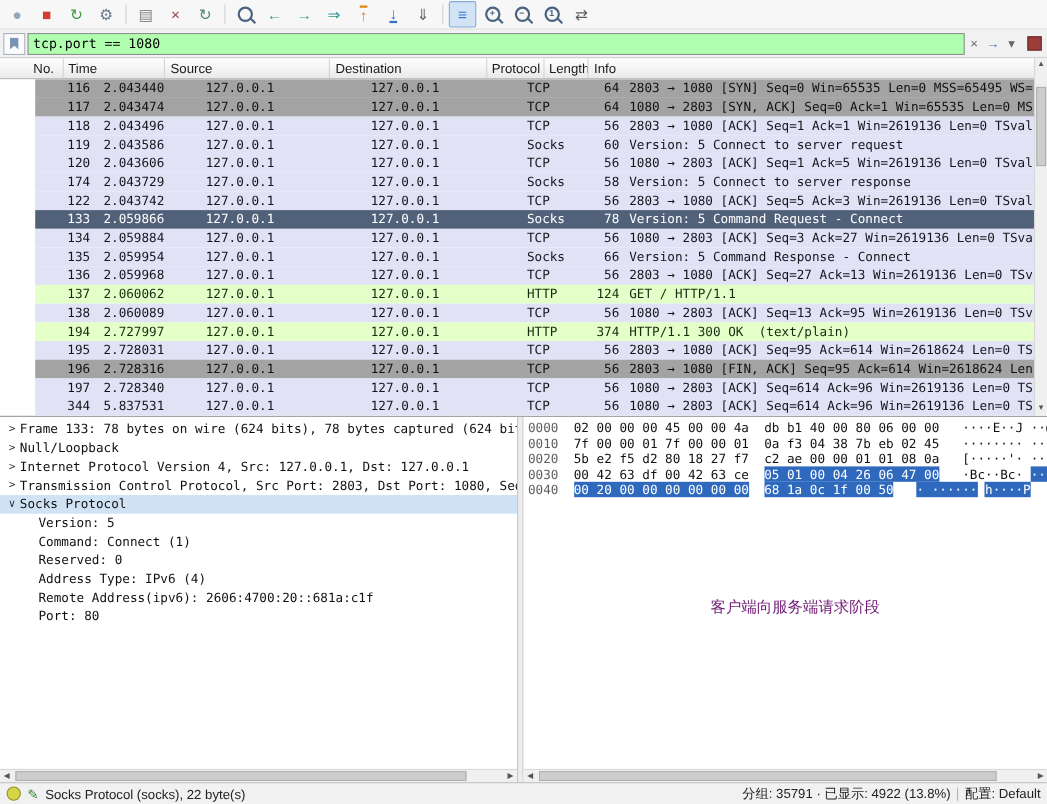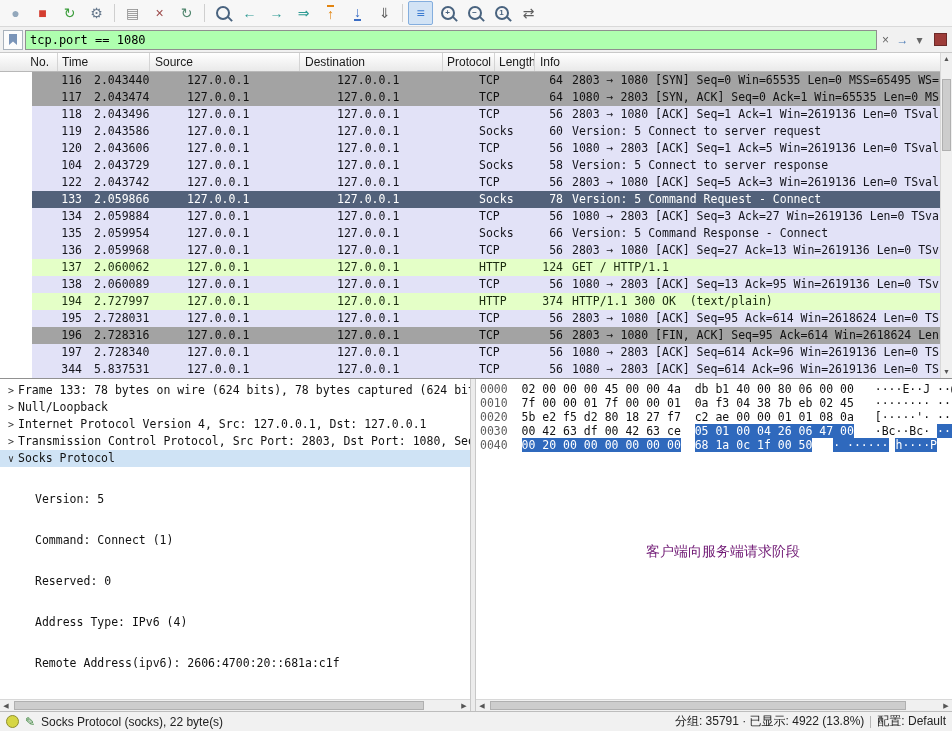--- a/index.html
+++ b/index.html
@@ -71,21 +71,21 @@
             border:1px solid #b0b0b0;box-sizing:border-box;}
 
   
   .midpanes{display:flex;height:333px;border-top:1px solid #919191;box-sizing:border-box;}
   .details{width:470px;position:relative;background:#fff;overflow:hidden;flex:none;}
   .splitter{width:6px;background:#ececec;border-left:1px solid #c8c8c8;border-right:1px solid #c8c8c8;
             box-sizing:border-box;flex:none;}
   .hexpane{flex:1;position:relative;background:#fff;overflow:hidden;}
   .dbody{padding-top:3px;font-family:"DejaVu Sans Mono",monospace;font-size:11.5px;line-height:17px;color:#111;}
   .dline{height:17px;display:flex;white-space:pre;padding-left:4px;}
-  .dline.d1{padding-left:21px;margin-top:24px;}
+  .dline.d1{padding-left:21px;}
   .dexp{width:14px;flex:none;text-align:center;color:#333;font-size:10px;}
   .dline.sel{background:#cfe3f5;}
   .hbody{padding:3px 0 0 4px;font-family:"DejaVu Sans Mono",monospace;font-size:11.5px;line-height:14px;color:#111;}
   .hrow{height:14px;white-space:pre;}
   .hoff{color:#5e5e5e;}
   .hl{background:#2f69bd;color:#fff;}
   .annotation{position:absolute;left:170px;top:164px;color:#701a75;font-size:14px;
               font-family:"Liberation Sans",sans-serif;white-space:nowrap;}
 
   
@@ -234,21 +234,21 @@
         <div class="prow row-tcp">
           <span class="c cno">120</span>
           <span class="c ctime">2.043606</span>
           <span class="c csrc">127.0.0.1</span>
           <span class="c cdst">127.0.0.1</span>
           <span class="c cproto">TCP</span>
           <span class="c clen">56</span>
           <span class="c cinfo">1080 → 2803 [ACK] Seq=1 Ack=5 Win=2619136 Len=0 TSval</span>
         </div>
         <div class="prow row-tcp">
-          <span class="c cno">104</span>
+          <span class="c cno">174</span>
           <span class="c ctime">2.043729</span>
           <span class="c csrc">127.0.0.1</span>
           <span class="c cdst">127.0.0.1</span>
           <span class="c cproto">Socks</span>
           <span class="c clen">58</span>
           <span class="c cinfo">Version: 5 Connect to server response</span>
         </div>
         <div class="prow row-tcp">
           <span class="c cno">122</span>
           <span class="c ctime">2.043742</span>

